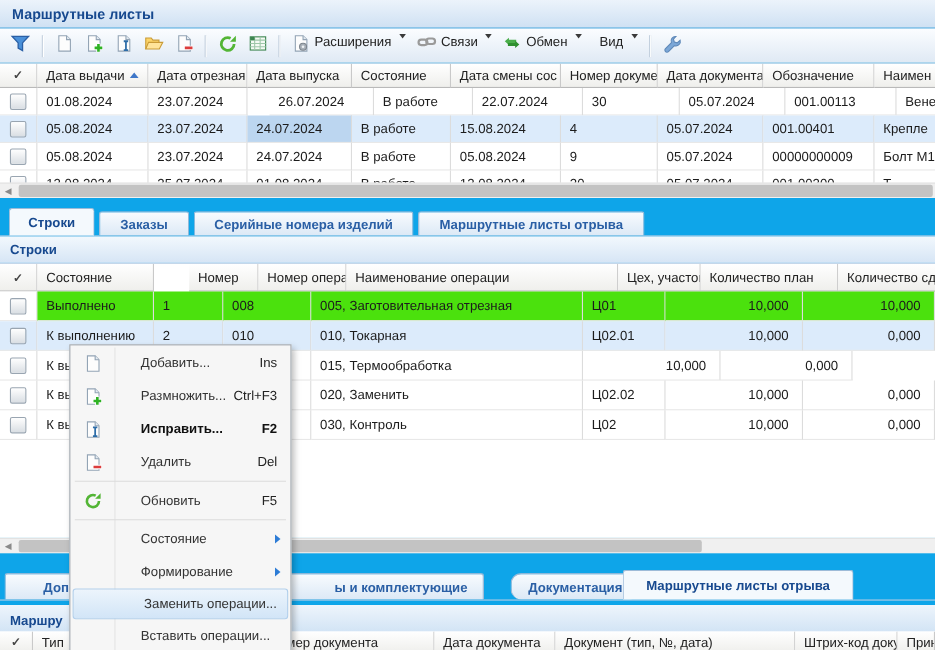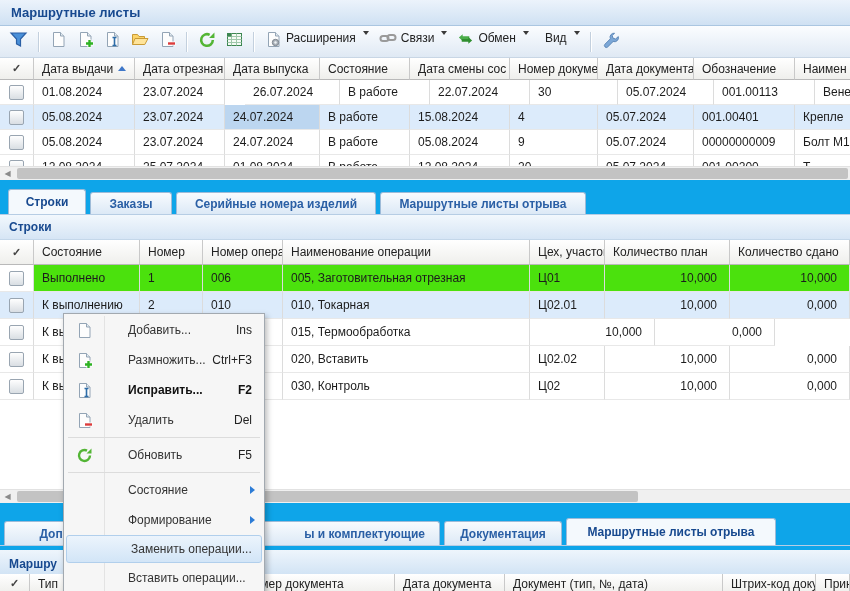--- a/index.html
+++ b/index.html
@@ -338,21 +338,21 @@
   </div>
 
   <div id="linesTable" class="tblhost">
       <div class="trow thead">
         <div class="tcell cbx" style="width: 34px;">
           <span class="chk-glyph">✓</span>
         </div>
         <div class="tcell" style="width: 106px;">
           <span>Состояние</span>
         </div>
-        <div class="tcell" style="width: 63px;">
+        <div class="tcell" style="width: 63px; margin-left: 32px;">
           <span>Номер</span>
         </div>
         <div class="tcell" style="width: 80px;">
           <span>Номер опера</span>
         </div>
         <div class="tcell" style="width: 247px;">
           <span>Наименование операции</span>
         </div>
         <div class="tcell" style="width: 75px;">
           <span>Цех, участок</span>
@@ -363,21 +363,21 @@
         <div class="tcell" style="width: 120px;">
           <span>Количество сдано</span>
         </div>
       </div>
       <div class="trow rowdone">
         <div class="tcell cbx" style="width: 34px;">
           <div class="checkbox"></div>
         </div>
         <div class="tcell" style="width: 106px;">Выполнено</div>
         <div class="tcell" style="width: 63px;">1</div>
-        <div class="tcell" style="width: 80px;">006</div>
+        <div class="tcell" style="width: 80px;">008</div>
         <div class="tcell" style="width: 247px;">005, Заготовительная отрезная</div>
         <div class="tcell" style="width: 75px;">Ц01</div>
         <div class="tcell numcell" style="width: 125px;">10,000</div>
         <div class="tcell numcell" style="width: 120px;">10,000</div>
       </div>
       <div class="trow rowsel">
         <div class="tcell cbx" style="width: 34px;">
           <div class="checkbox"></div>
         </div>
         <div class="tcell" style="width: 106px;">К выполнению</div>
@@ -399,21 +399,21 @@
         <div class="tcell numcell" style="width: 125px;">10,000</div>
         <div class="tcell numcell" style="width: 120px;">0,000</div>
       </div>
       <div class="trow">
         <div class="tcell cbx" style="width: 34px;">
           <div class="checkbox"></div>
         </div>
         <div class="tcell" style="width: 106px;">К выполнению</div>
         <div class="tcell" style="width: 63px;">4</div>
         <div class="tcell" style="width: 80px;">020</div>
-        <div class="tcell" style="width: 247px;">020, Вставить</div>
+        <div class="tcell" style="width: 247px;">020, Заменить</div>
         <div class="tcell" style="width: 75px;">Ц02.02</div>
         <div class="tcell numcell" style="width: 125px;">10,000</div>
         <div class="tcell numcell" style="width: 120px;">0,000</div>
       </div>
       <div class="trow">
         <div class="tcell cbx" style="width: 34px;">
           <div class="checkbox"></div>
         </div>
         <div class="tcell" style="width: 106px;">К выполнению</div>
         <div class="tcell" style="width: 63px;">5</div>
@@ -429,21 +429,21 @@
     <div class="sthumb" style="left:17px;width:621px"></div>
   </div>
 
   <div id="bottomTabs" class="tabstrip">
       <div class="tab" style="left: 4px; width: 116px;">
         <span>Дополн</span>
       </div>
       <div class="tab tright" style="left: 122px; width: 318px;">
         <span>ы и комплектующие</span>
       </div>
-      <div class="tab" style="left: 444px; width: 118px;">
+      <div class="tab" style="left: 464px; width: 118px; border-radius: 10px;">
         <span>Документация</span>
       </div>
       <div class="tab active" style="left: 566px; width: 210px;">
         <span>Маршрутные листы отрыва</span>
       </div>
     </div>
 
   <div id="bottomBar" class="secbar">
     <span>Маршру</span>
   </div>

